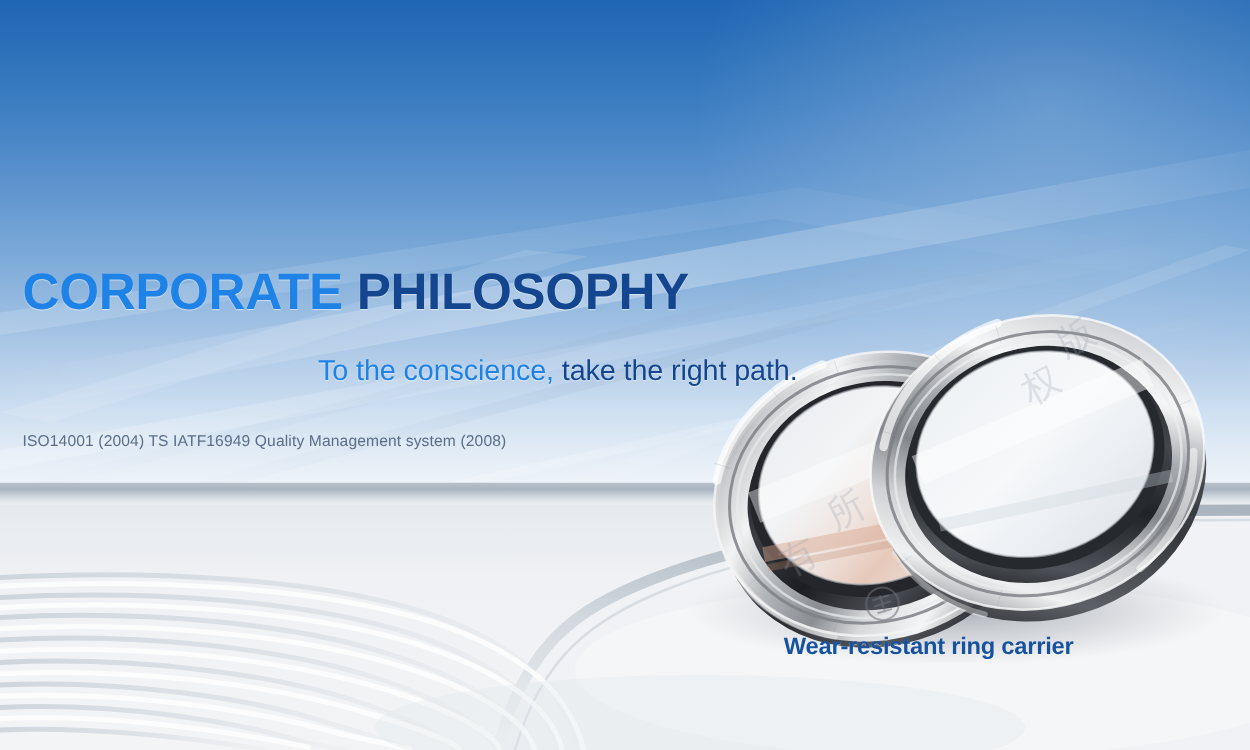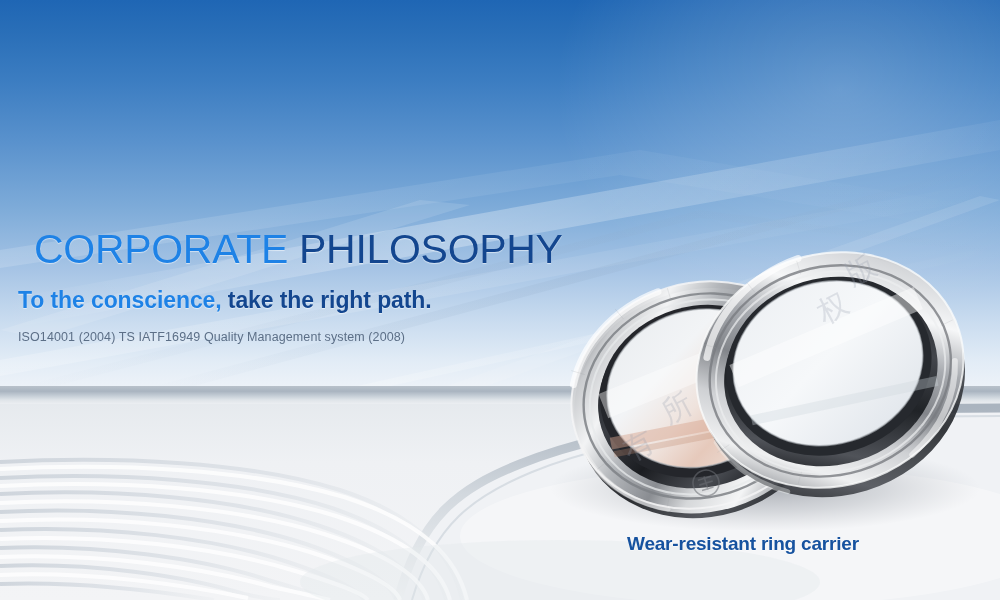--- a/index.html
+++ b/index.html
@@ -64,54 +64,55 @@
     position: absolute; left:0; top:14px; width:1000px; height:6px;
     background: linear-gradient(to bottom, #dfe4e9 0%, #f2f4f6 100%);
   }
 
   
   .rings { position: absolute; left: 540px; top: 230px; width: 460px; height: 300px; }
 
   
   .copy { position: absolute; left: 18px; top: 212px; width: 620px; }
   .headline {
-    margin: 16px;
+    margin: 0;
     font-size: 41px;
-    font-weight: normal;
+    font-weight: bold;
     letter-spacing: -0.3px;
     line-height: 1.06;
     white-space: nowrap;
     text-shadow: 0 1px 1px rgba(255,255,255,0.55);
   }
   .hl-a { color: #1e82e6; }
   .hl-b { color: #13468f; }
   .subline {
-    margin: 12px 0 0 0;
+    margin: 28px 0 0 0;
     font-size: 23px;
-    font-weight: bold;
+    font-weight: normal;
     letter-spacing: -0.1px;
     white-space: nowrap;
     text-shadow: 0 1px 1px rgba(255,255,255,0.55);
+    text-align: right;
   }
   .sub-a { color: #1e82e6; }
   .sub-b { color: #13468f; }
 
-  .certs { margin-top: 12px; }
+  .certs { margin-top: 32px; }
   .cert-line {
     font-size: 12.5px;
     color: #5c6f87;
     line-height: 22px;
     white-space: nowrap;
     letter-spacing: 0.1px;
   }
 
   
   .caption {
     position: absolute;
-    left: 627px; top: 533px;
+    left: 627px; top: 507px;
     font-size: 19px;
     font-weight: bold;
     color: #16529f;
     letter-spacing: -0.2px;
     white-space: nowrap;
     text-shadow: 0 1px 1px rgba(255,255,255,0.5);
   }
 
   
   .watermark {

